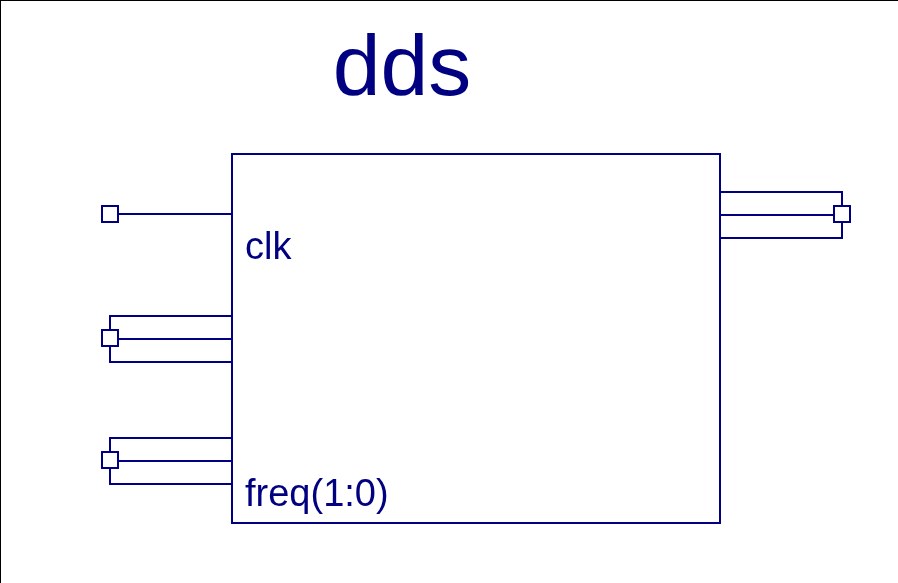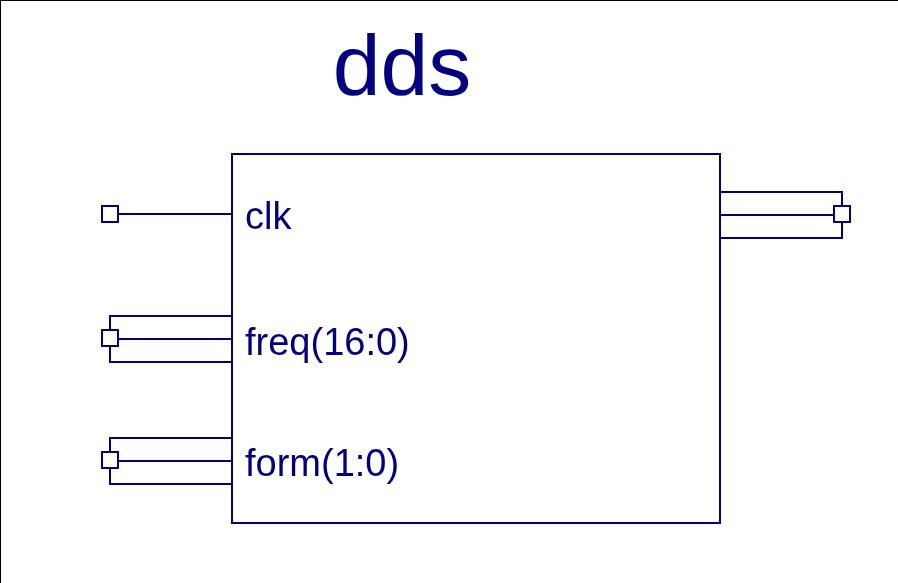--- a/index.html
+++ b/index.html
@@ -53,21 +53,21 @@
 
   
   .port-label {
     position: absolute;
     color: #000080;
     font-size: 38px;
     line-height: 38px;
     white-space: nowrap;
     user-select: none;
   }
-  .port-label.left  { left: 244px; }
+  .port-label.left  { left: 244px; margin-top: 30px; }
   .port-label.right { right: 196px; }
 
   .label-clk  { top: 196px; }
   .label-amp  { top: 196px; }
   .label-freq { top: 322px; }
   .label-form { top: 443px; }
 
   
   .wire {
     position: absolute;
@@ -125,26 +125,25 @@
   <div class="entity-body"></div>
 
   <div class="wire wire-h wire-clk"></div>
   <div class="pin-square pin-clk"></div>
   <div class="port-label left label-clk">clk</div>
 
   <div class="bus-connector bus-freq">
     <div class="bus-midline"></div>
   </div>
   <div class="pin-square pin-freq"></div>
-  <div class="port-label left label-freq">freq(16:0)</div>
 
   <div class="bus-connector bus-form">
     <div class="bus-midline"></div>
   </div>
   <div class="pin-square pin-form"></div>
-  <div class="port-label left label-form">form(1:0)</div>
+  <div class="port-label left label-form">freq(1:0)</div>
 
   <div class="bus-connector bus-amp">
     <div class="bus-midline"></div>
   </div>
   <div class="pin-square pin-amp"></div>
 
 </div>
 
 </body></html>

